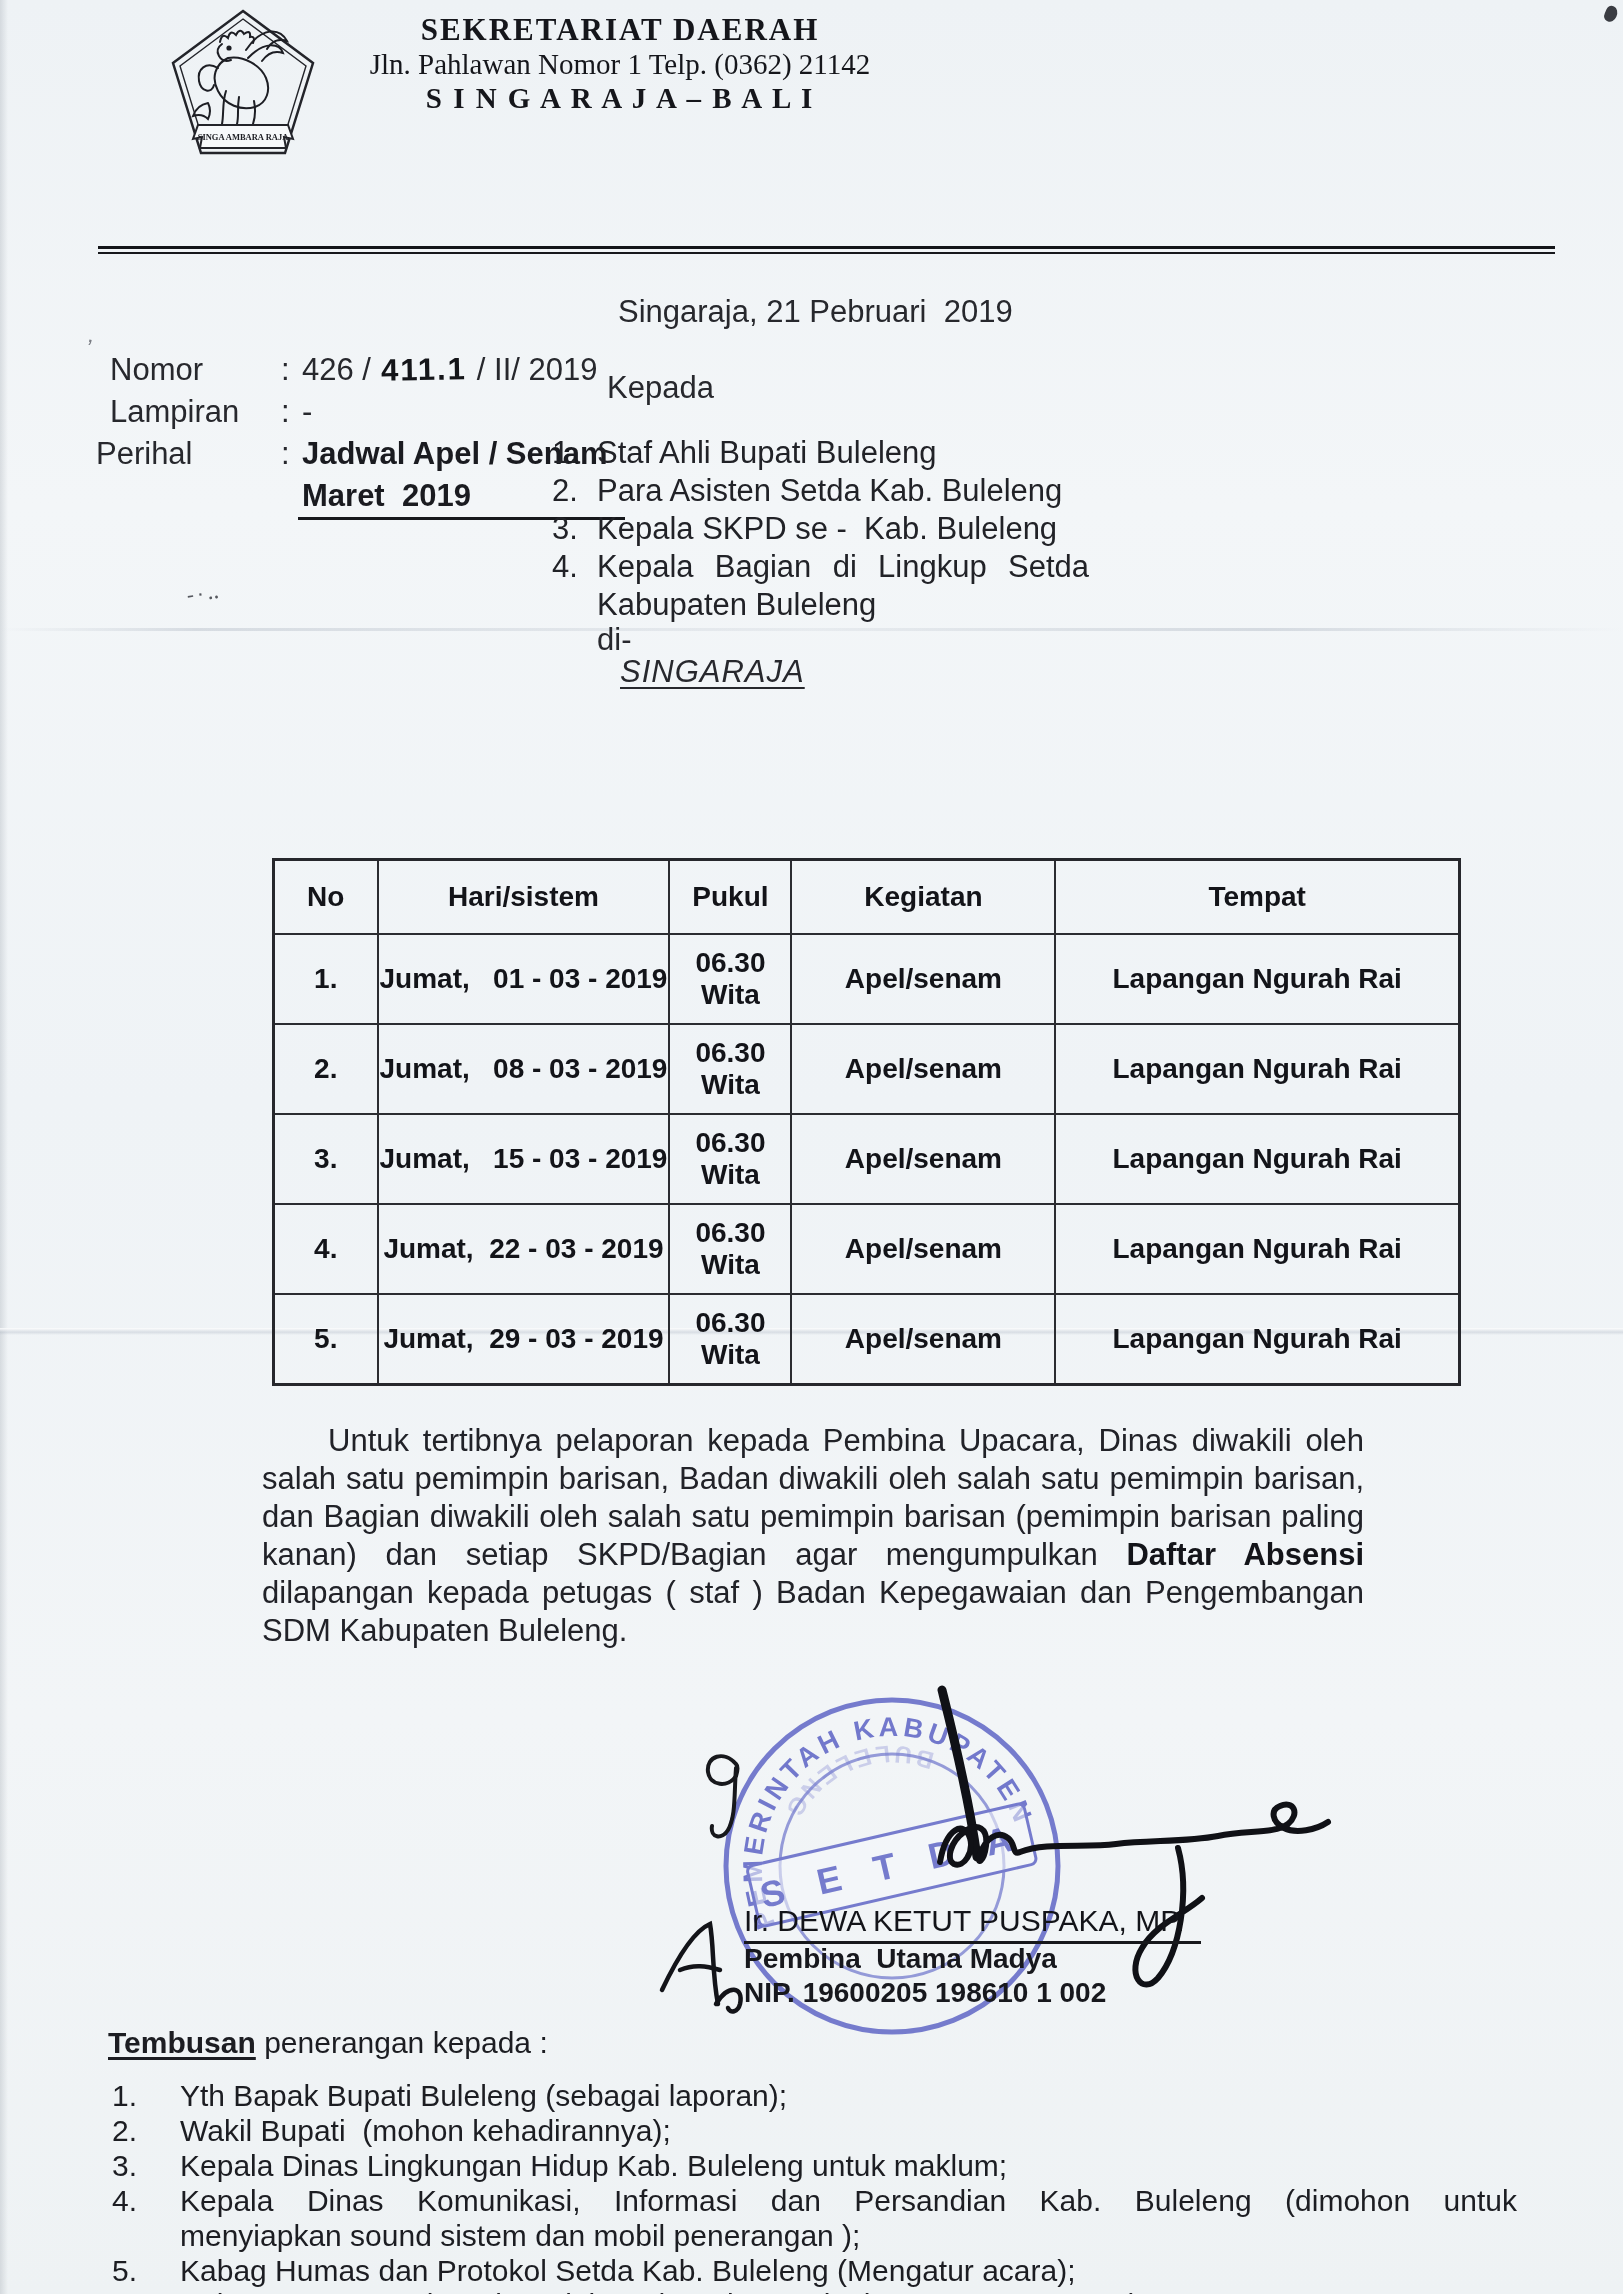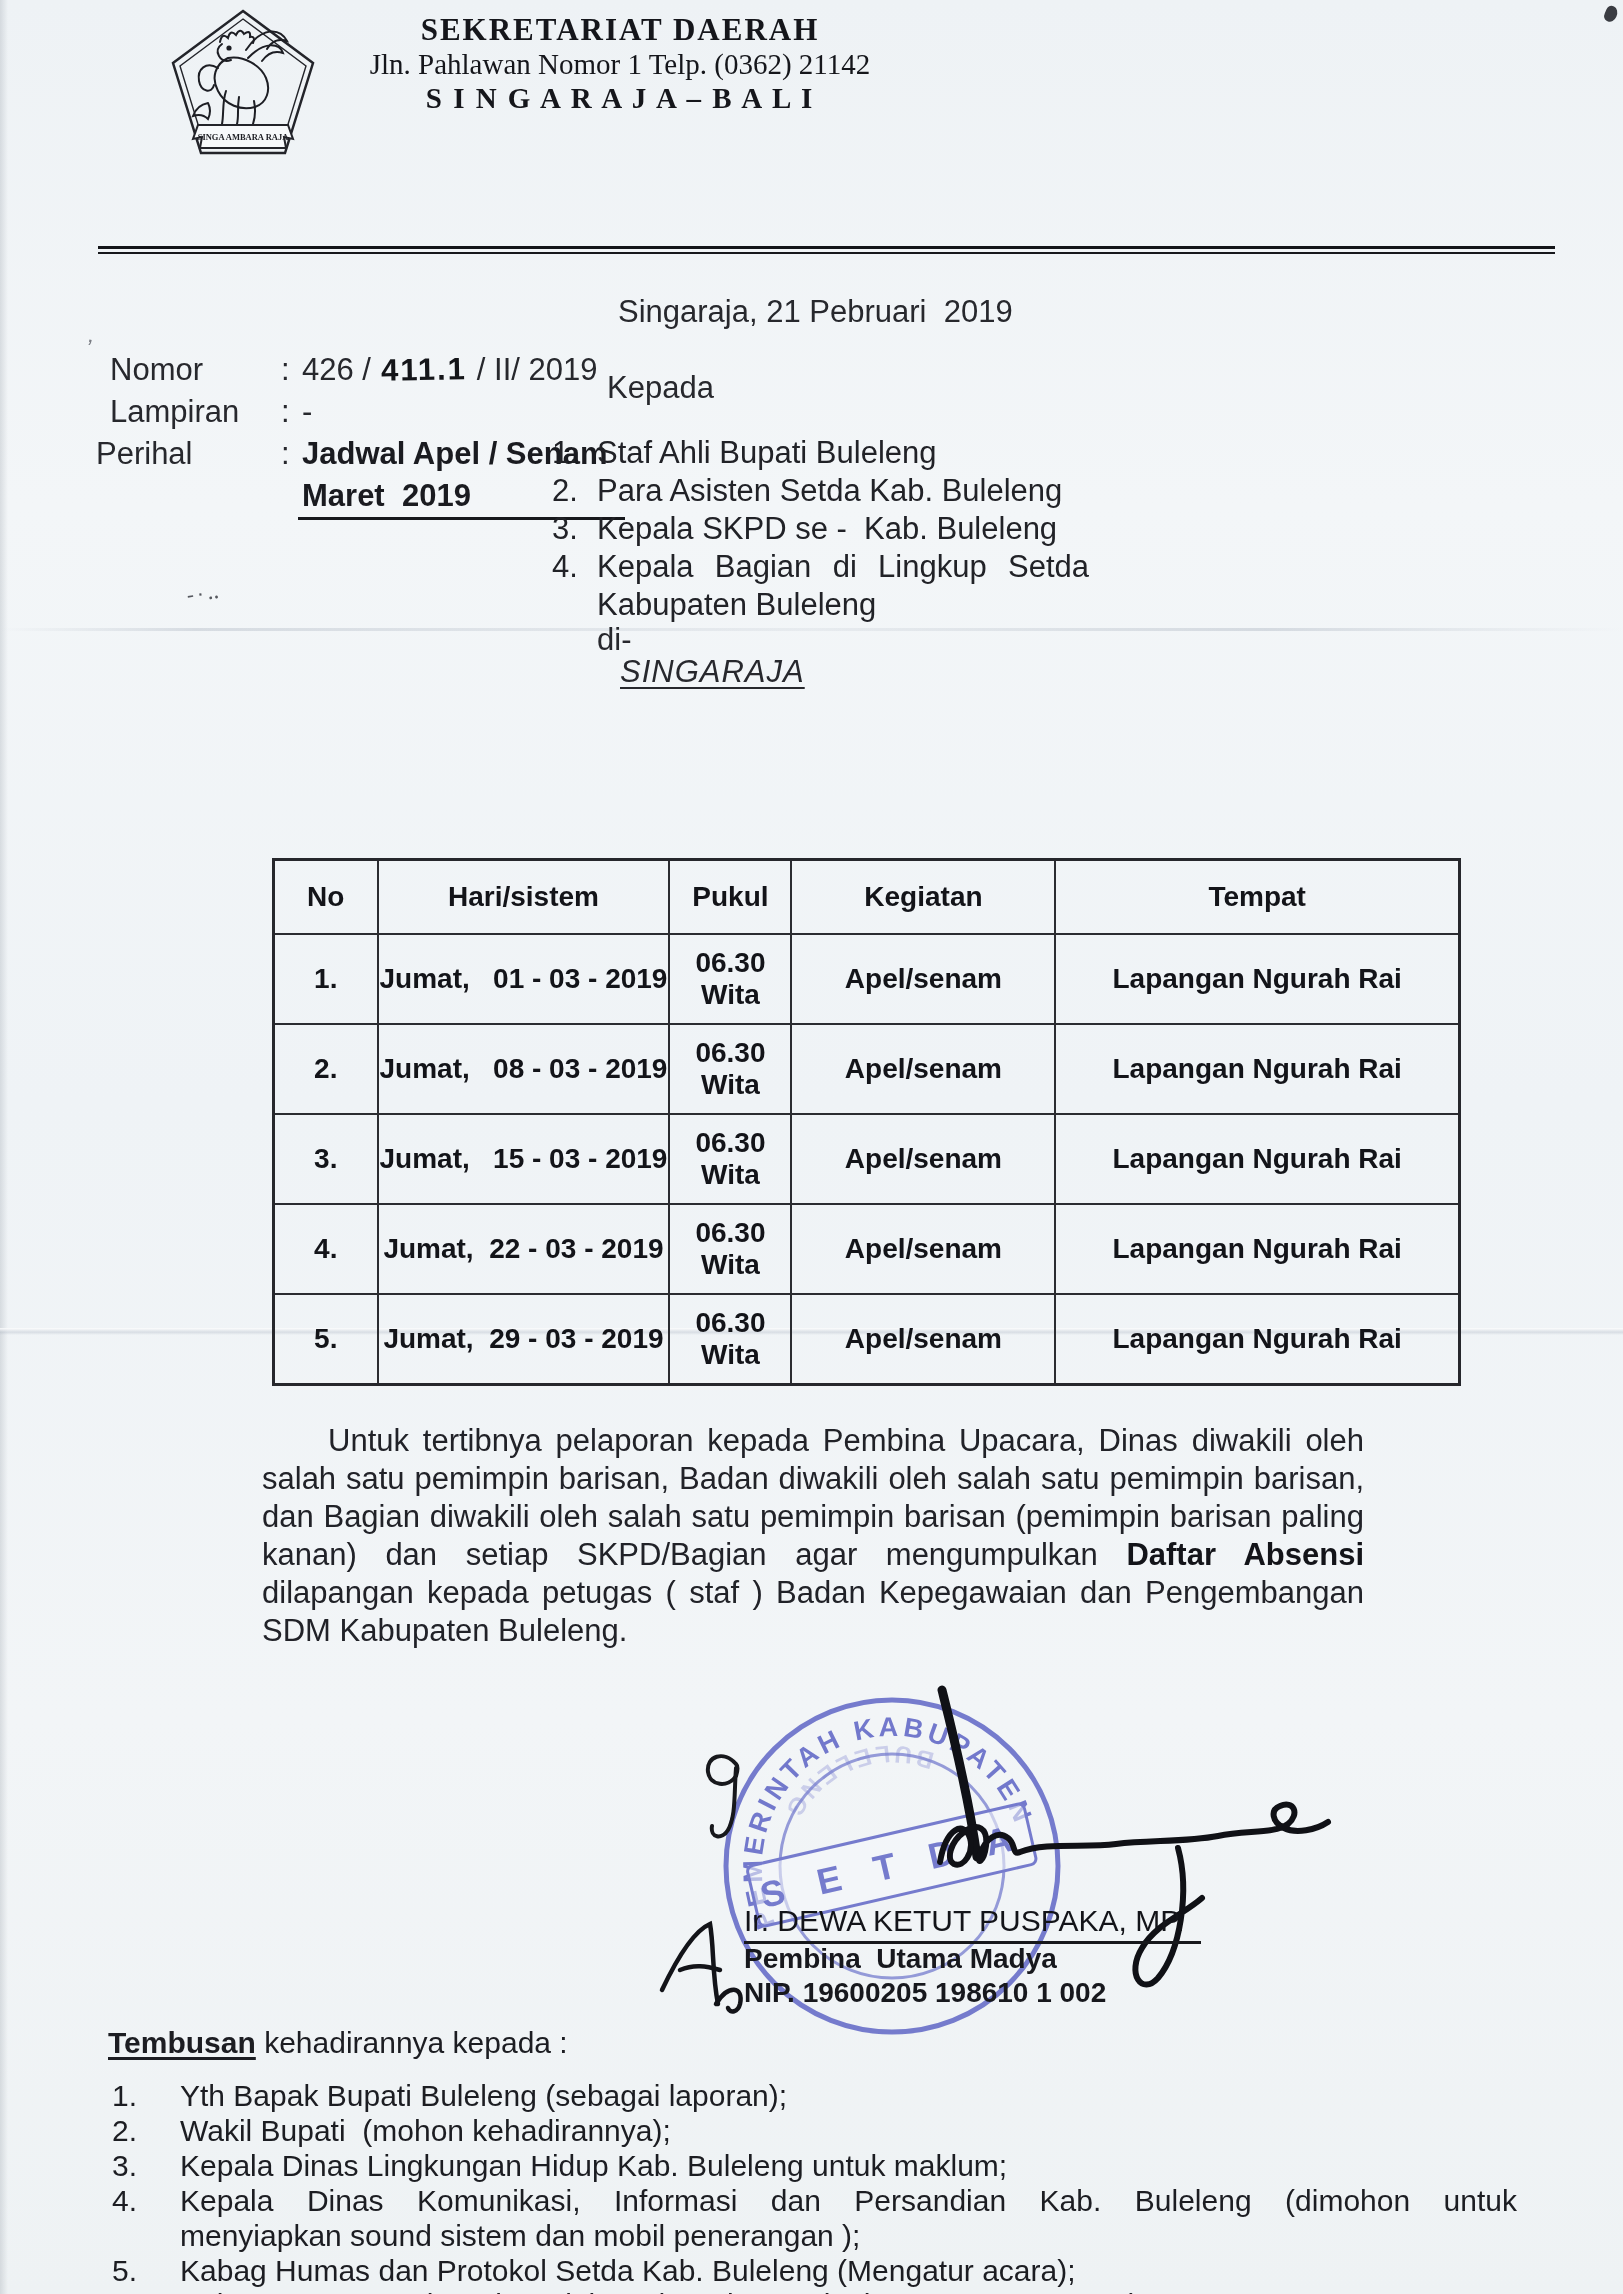--- a/index.html
+++ b/index.html
@@ -253,21 +253,21 @@
   <div class="abs sigline" style="left:744px;top:1977px;">NIP. 19600205 198610 1 002</div>
 
   <svg class="abs sigink" style="left:652px;top:1912px;" width="100" height="105" viewBox="0 0 100 105">
     <g fill="none" stroke="#131419" stroke-width="4.5" stroke-linecap="round">
       <path d="M10,78 C28,40 44,18 58,12 C62,34 60,62 66,92"></path>
       <path d="M28,58 C42,52 54,54 68,58"></path>
       <path d="M64,92 C76,72 92,74 88,92 C86,100 78,102 76,96"></path>
     </g>
   </svg>
 
-  <div class="abs tb-head" style="left:108px;top:2026px;"><span class="ul">Tembusan</span><span> kehadirannya kepada :</span></div>
+  <div class="abs tb-head" style="left:108px;top:2026px;"><span class="ul">Tembusan</span><span> penerangan kepada :</span></div>
 
   <div class="abs tb" style="top:2078px;">
     <span class="tb-no">1.</span>
     <span class="tb-tx pre">Yth Bapak Bupati Buleleng (sebagai laporan);</span>
   </div>
   <div class="abs tb" style="top:2113px;">
     <span class="tb-no">2.</span>
     <span class="tb-tx pre">Wakil Bupati  (mohon kehadirannya);</span>
   </div>
   <div class="abs tb" style="top:2148px;">

